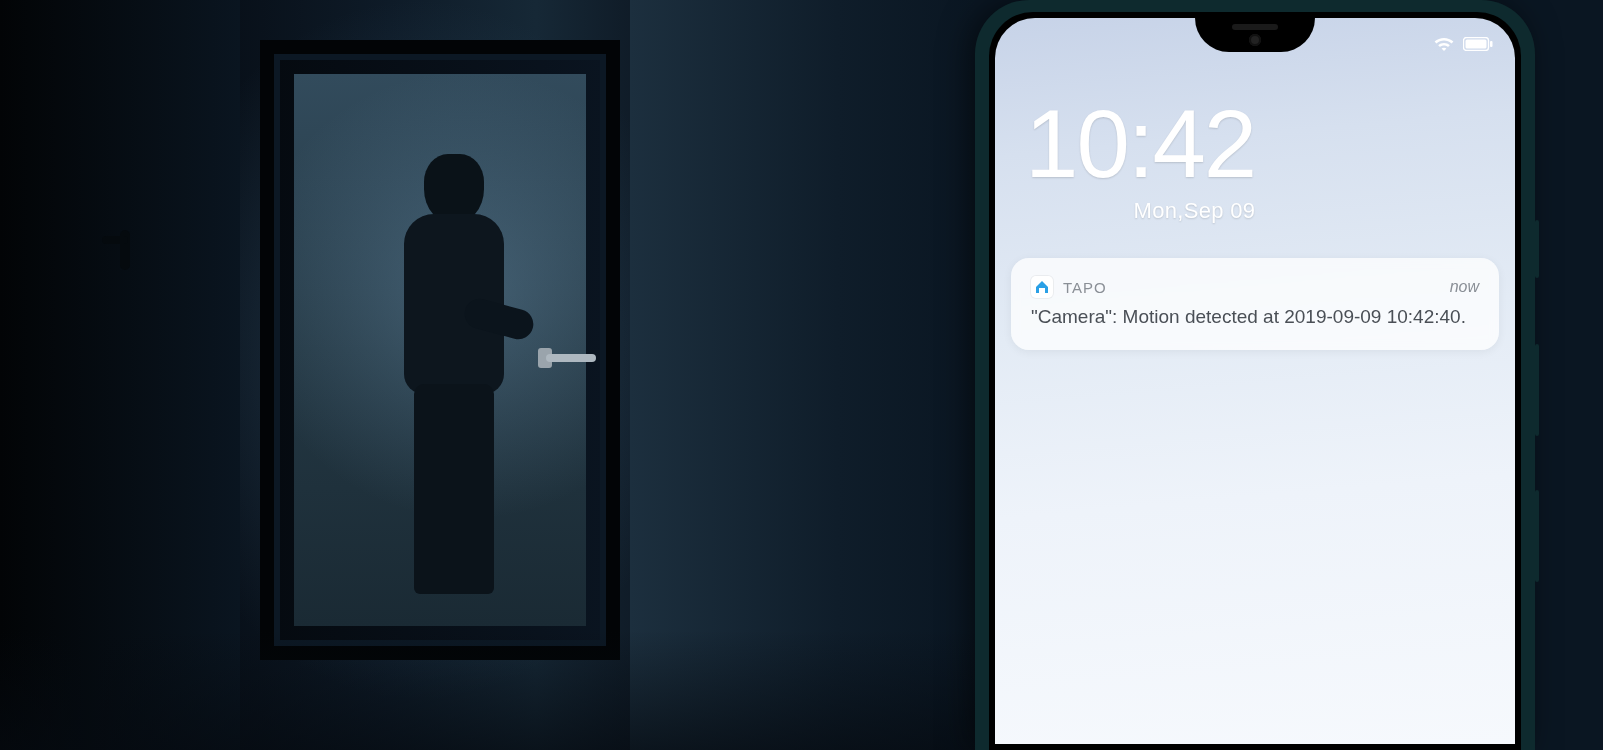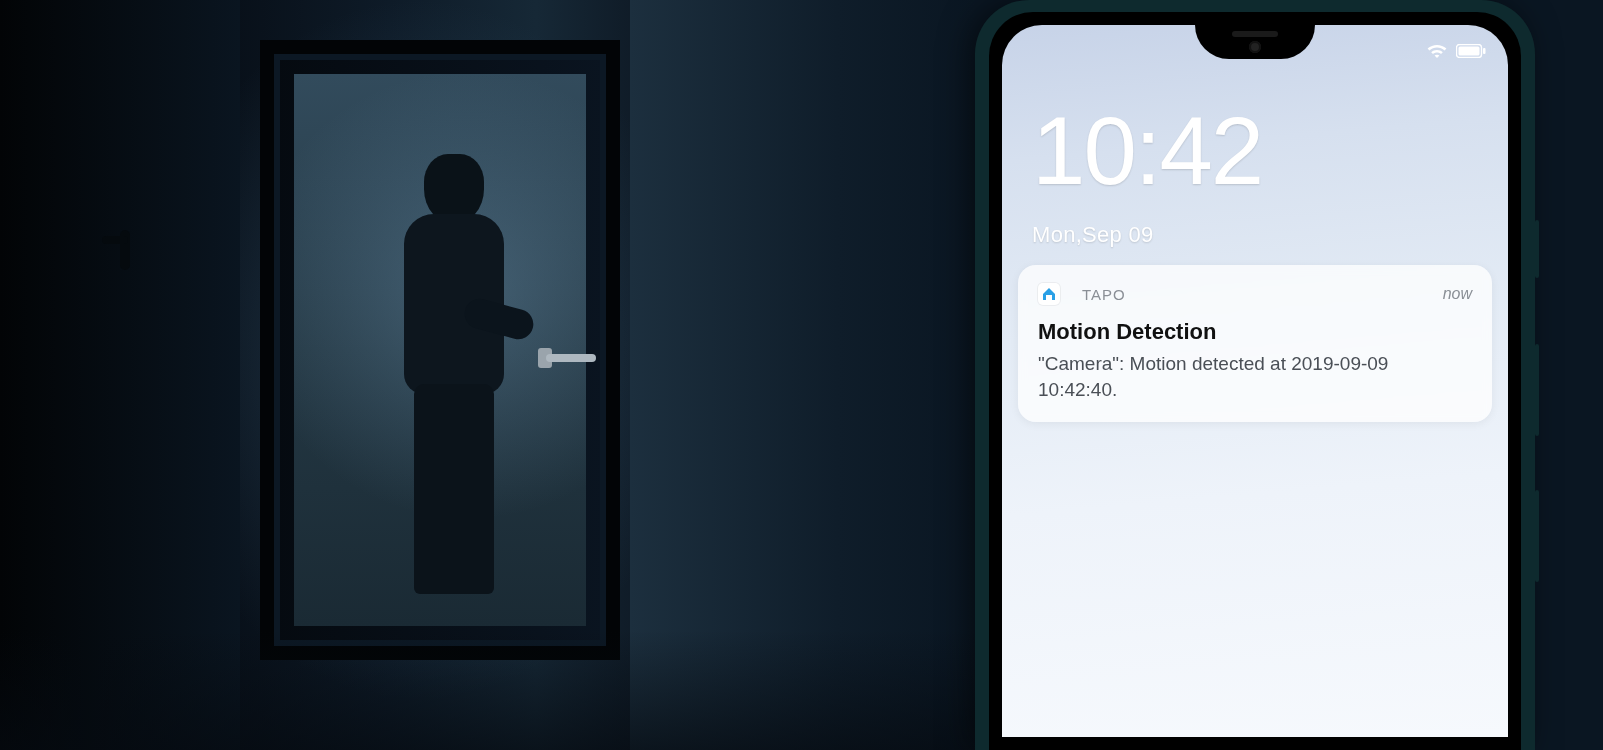--- a/index.html
+++ b/index.html
@@ -67,21 +67,21 @@
     background: #0e2a2e;
     border-radius: 54px 54px 0 0;
     box-shadow: -6px 0 30px rgba(0,0,0,0.5);
     padding: 12px 14px 0 14px;
   }
   .phone-inner {
     position:relative;
     width:100%; height:100%;
     background:#000;
     border-radius: 44px 44px 0 0;
-    padding:13px;
+    padding:6px;
   }
   .screen {
     position:relative;
     width:100%; height:100%;
     border-radius: 40px 40px 0 0;
     background: linear-gradient(175deg, #c7d3e8 0%, #d6e0ef 18%, #e3ebf5 42%, #eef3fa 65%, #f6f9fd 100%);
     overflow:hidden;
   }
   .notch {
     position:absolute; top:0; left:50%; transform:translateX(-50%);
@@ -103,32 +103,32 @@
     display:flex; align-items:center; gap:8px;
     color:#fff;
   }
   .wifi svg, .batt svg { display:block; }
 
   .clock {
     position:absolute; top:78px; left:30px; color:#fff;
     text-shadow: 0 1px 2px rgba(0,0,0,0.15);
   }
   .clock .time { font-size:96px; font-weight:300; letter-spacing:-2px; line-height:1; }
-  .clock .date { font-size:22px; font-weight:400; margin-top:23px; letter-spacing:0.3px; }
+  .clock .date { font-size:22px; font-weight:400; margin-top:6px; letter-spacing:0.3px;text-align:right; }
 
   .notif {
     position:absolute; top:240px; left:16px; right:16px;
     background: rgba(255,255,255,0.75);
     border-radius:18px;
     padding:18px 20px 20px 20px;
     box-shadow: 0 2px 10px rgba(0,0,0,0.06);
     backdrop-filter: blur(4px);
   }
   .notif-header {
-    display:flex; align-items:center; gap:22px;
+    display:flex; align-items:center; gap:10px;
     color:#8a8f96; font-size:15px; letter-spacing:1px;
   }
   .notif-header .app-icon {
     width:22px; height:22px; border-radius:5px;
     background:#fff;
     display:flex; align-items:center; justify-content:center;
     box-shadow: 0 0 0 1px rgba(0,0,0,0.05);
   }
   .notif-header .app-icon svg { display:block; }
   .notif-header .app-name { text-transform:uppercase; }
@@ -201,19 +201,18 @@
         <div class="notif-header">
           <span class="app-icon">
             <svg width="16" height="16" viewBox="0 0 16 16">
               <path d="M2 8 L8 2 L14 8 L14 14 L2 14 Z" fill="#2aa0e6"></path>
               <rect x="5" y="9" width="6" height="5" fill="#fff"></rect>
             </svg>
           </span>
           <span class="app-name">TAPO</span>
           <span class="when">now</span>
         </div>
-        <div class="notif-title">Motion Detection</div>
         <div class="notif-body">"Camera":  Motion detected at 2019-09-09  10:42:40.</div>
       </div>
 
     </div>
   </div>
 </div>
 
 </body></html>

